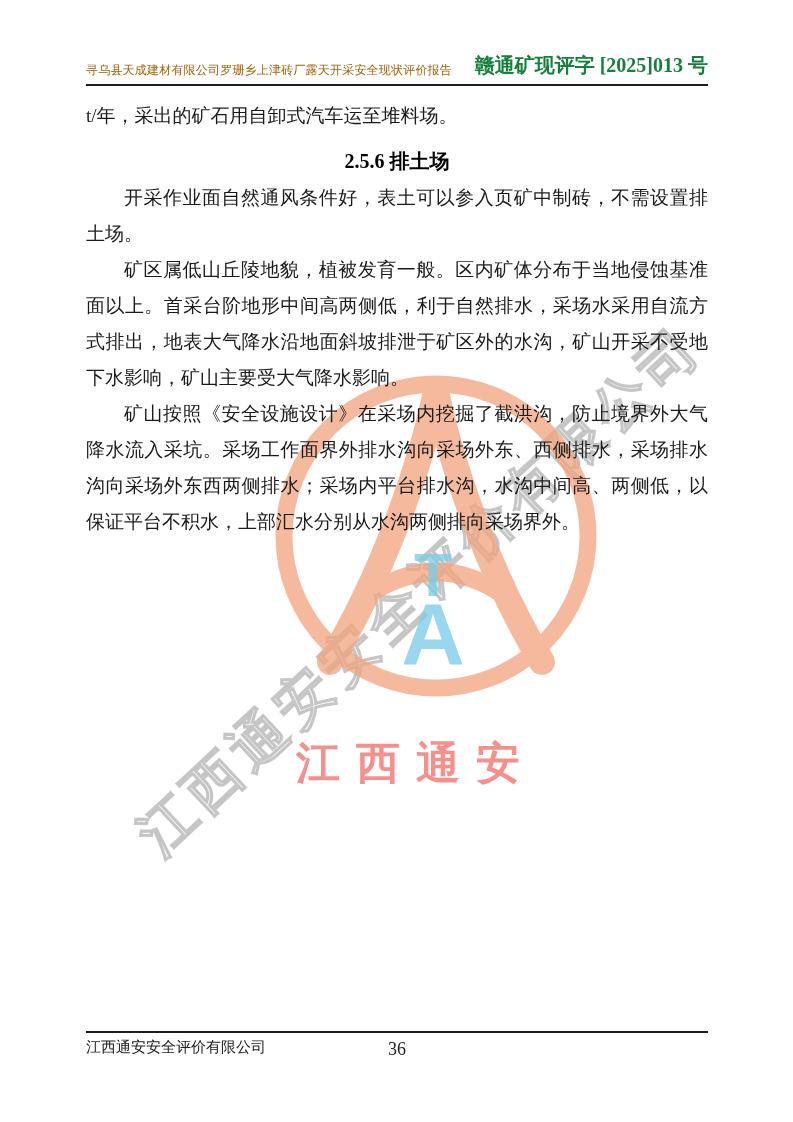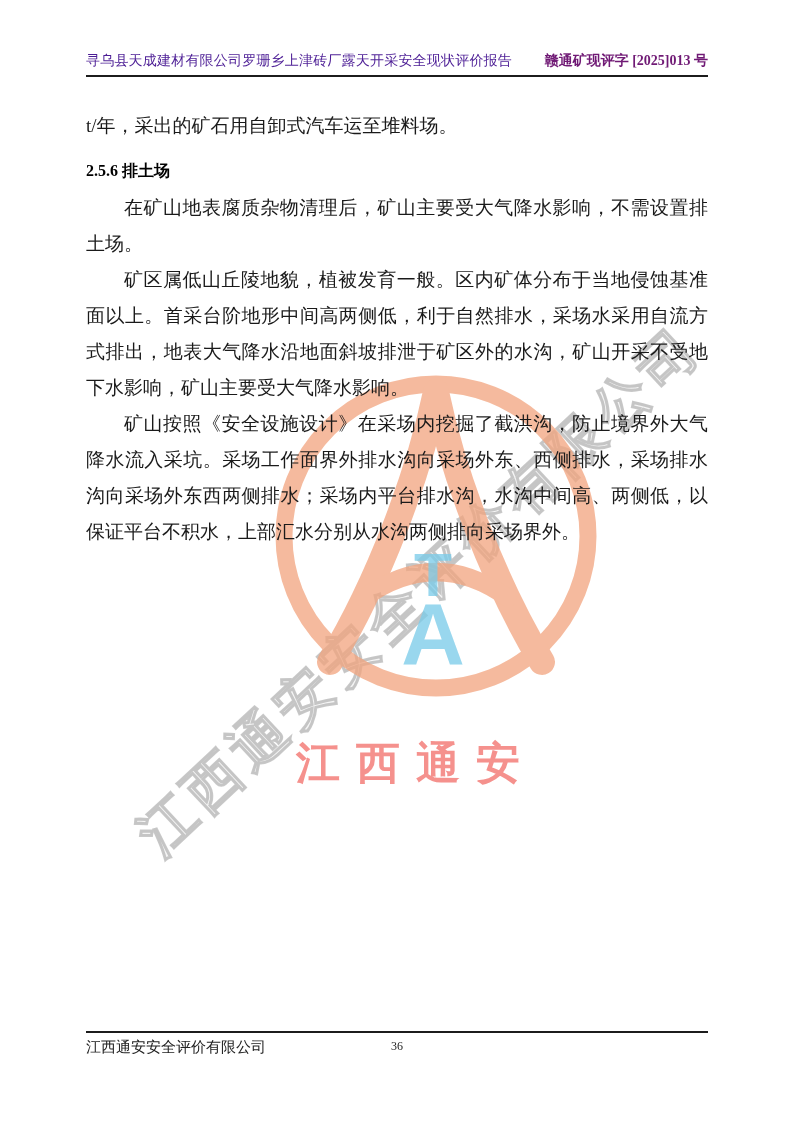--- a/index.html
+++ b/index.html
@@ -7,45 +7,45 @@
     position:relative; width:793px; height:1122px; background:#ffffff;
     overflow:hidden; font-family:"Liberation Serif", serif;
   }
 
   
   .header {
     position:absolute; left:86px; top:52px; width:622px;
     display:flex; justify-content:space-between; align-items:flex-end;
     border-bottom:2px solid #1c1c1c; padding-bottom:5px; z-index:2;
   }
-  .header-left  { font-size:14px; color:#4c1d95; letter-spacing:0.2px; }
-  .header-right { font-size:14px; font-weight:bold; color:#701a75; white-space:nowrap; }
+  .header-left  { font-size:12px; color:#a16207; letter-spacing:0.2px; }
+  .header-right { font-size:20px; font-weight:bold; color:#15803d; white-space:nowrap; }
 
   
   .body-text {
-    position:absolute; left:86px; top:108px; width:622px;
+    position:absolute; left:86px; top:98px; width:622px;
     font-size:19px; line-height:36px; color:#1a1a1a;
     text-align:justify; z-index:2;
   }
   .para { text-indent:2em; margin:0; }
   .para.no-indent { text-indent:0; }
   .sec-heading {
-    font-size:16px; font-weight:bold; color:#000;
-    margin:12px 0 4px 0; line-height:30px; text-align:left; text-indent:0;
+    font-size:20px; font-weight:bold; color:#000;
+    margin:12px 0 4px 0; line-height:30px; text-align:center; text-indent:0;
   }
 
   
   .footer {
     position:absolute; left:86px; top:1031px; width:622px;
     border-top:2px solid #1c1c1c; padding-top:5px; z-index:2;
   }
   .footer-company { font-size:15px; color:#222; }
   .footer-page {
     position:absolute; left:0; right:0; top:6px;
-    text-align:center; font-size:12px; color:#222;
+    text-align:center; font-size:18px; color:#222;
   }
 
   
   .watermark { position:absolute; inset:0; z-index:1; pointer-events:none; }
   .wm-logo-svg { position:absolute; left:264px; top:366px; opacity:0.75; }
   .wm-ta {
     position:absolute; left:381px; top:544px; width:104px;
     text-align:center; font-family:"Liberation Sans", sans-serif;
     font-weight:bold; color:rgba(122,203,233,0.85); line-height:1; opacity:0.9;
   }
@@ -92,21 +92,21 @@
   <div class="header">
     <span class="header-left">寻乌县天成建材有限公司罗珊乡上津砖厂露天开采安全现状评价报告</span>
     <span class="header-right">赣通矿现评字 [2025]013 号</span>
   </div>
 
   <div class="body-text">
 
     <p class="para no-indent">t/年，采出的矿石用自卸式汽车运至堆料场。</p>
 
     <h2 class="sec-heading">2.5.6 排土场</h2>
-    <p class="para">在矿山地表腐质杂物清理后，矿山主要受大气降水影响，不需设置排土场。</p>
+    <p class="para">开采作业面自然通风条件好，表土可以参入页矿中制砖，不需设置排土场。</p>
 
     <p class="para">矿区属低山丘陵地貌，植被发育一般。区内矿体分布于当地侵蚀基准面以上。首采台阶地形中间高两侧低，利于自然排水，采场水采用自流方式排出，地表大气降水沿地面斜坡排泄于矿区外的水沟，矿山开采不受地下水影响，矿山主要受大气降水影响。</p>
     <p class="para">矿山按照《安全设施设计》在采场内挖掘了截洪沟，防止境界外大气降水流入采坑。采场工作面界外排水沟向采场外东、西侧排水，采场排水沟向采场外东西两侧排水；采场内平台排水沟，水沟中间高、两侧低，以保证平台不积水，上部汇水分别从水沟两侧排向采场界外。</p>
 
 
 
 
   </div>
 
   <div class="footer">

